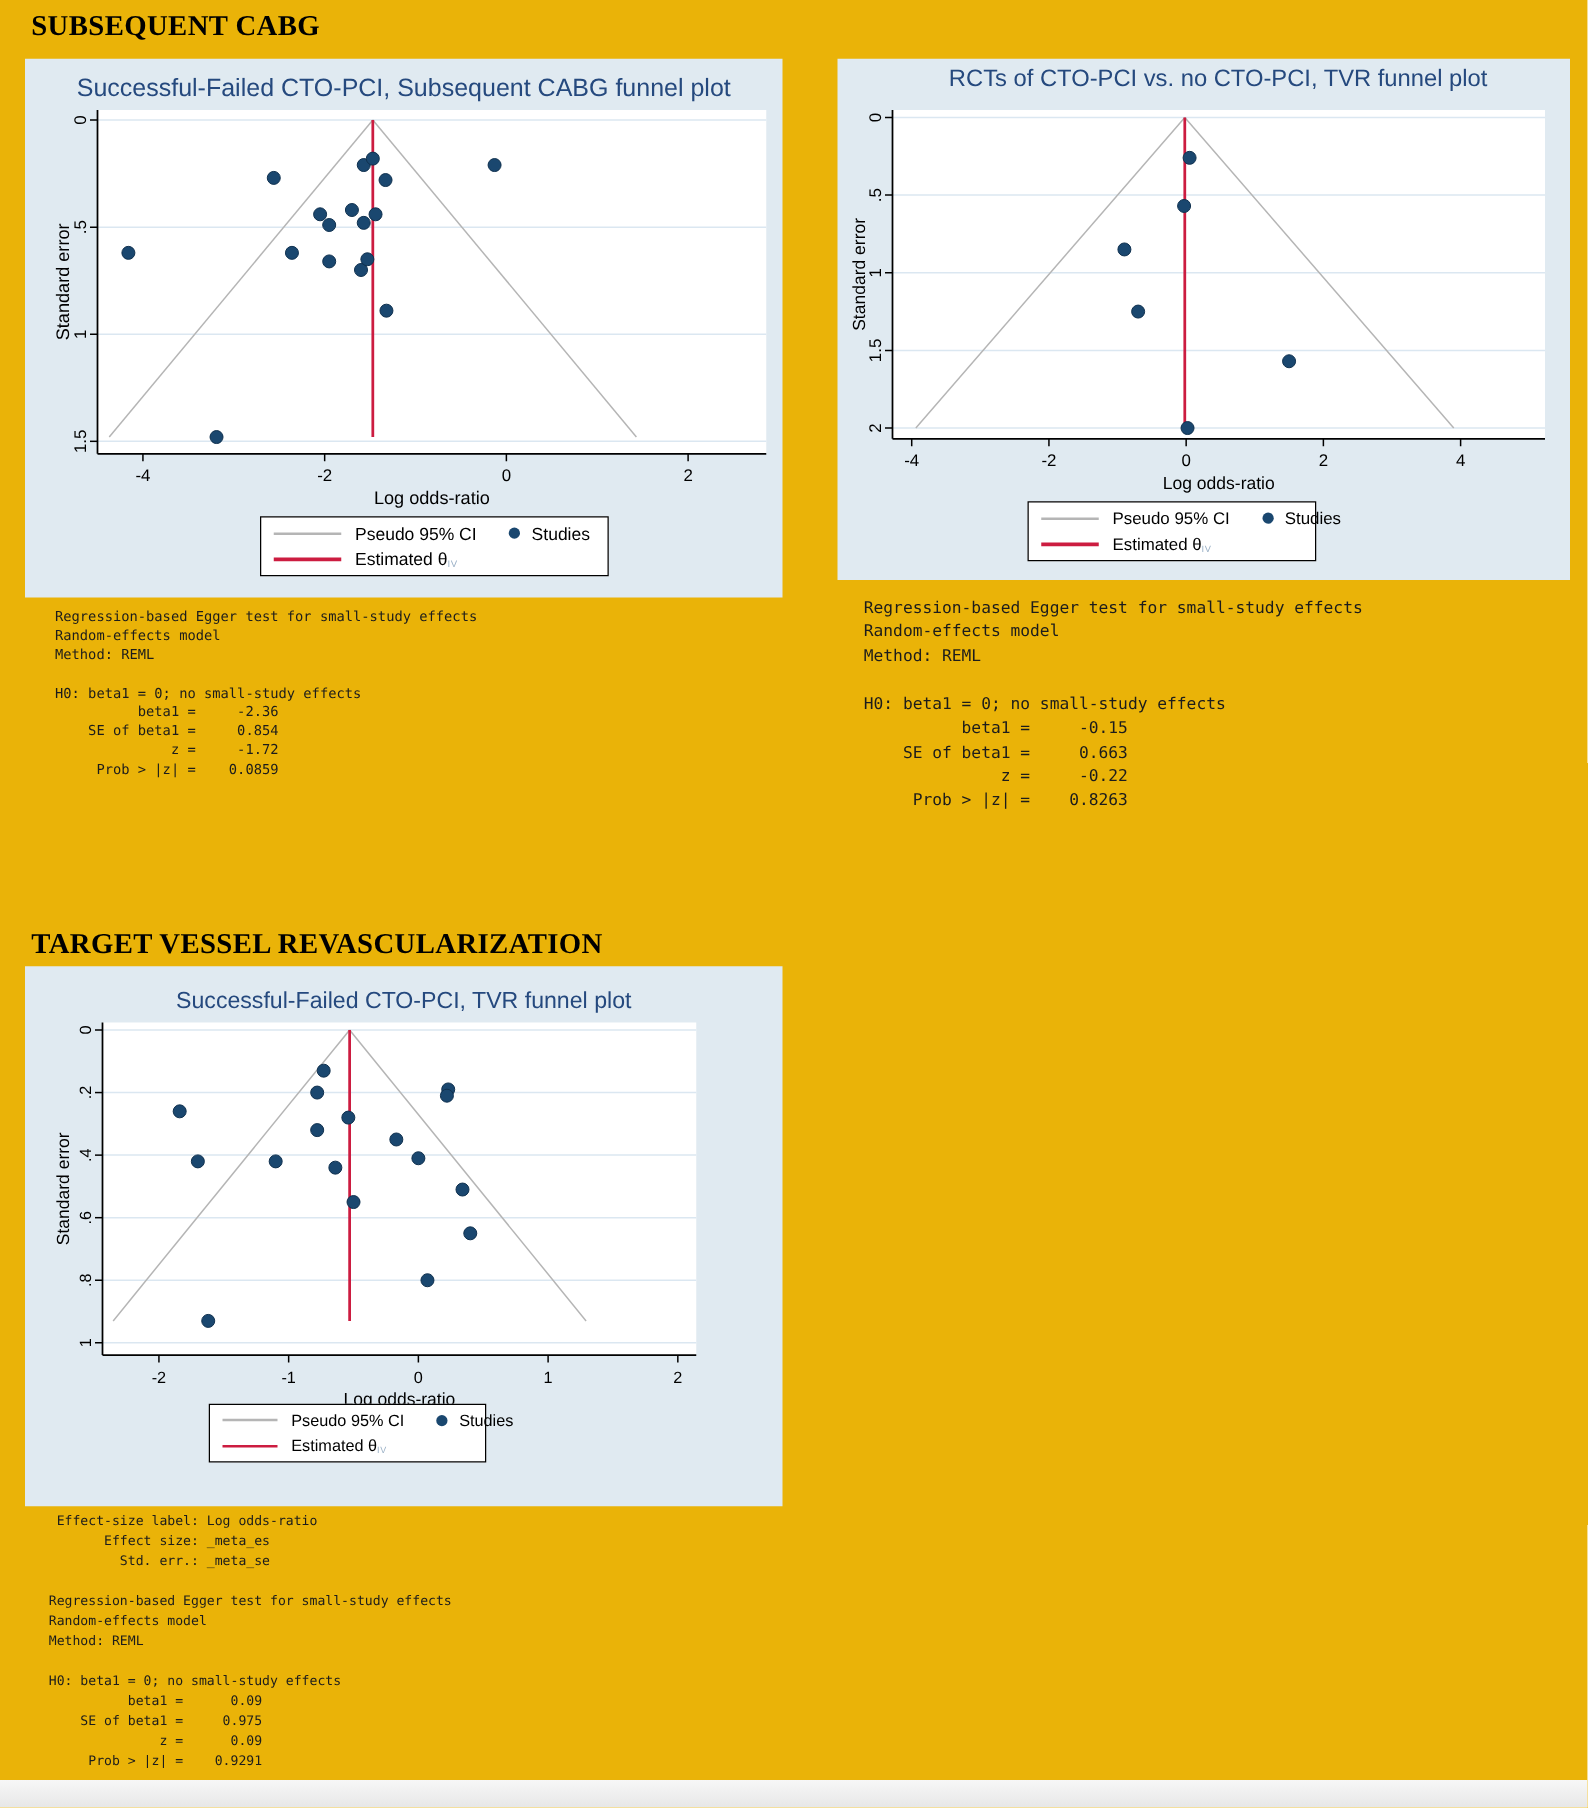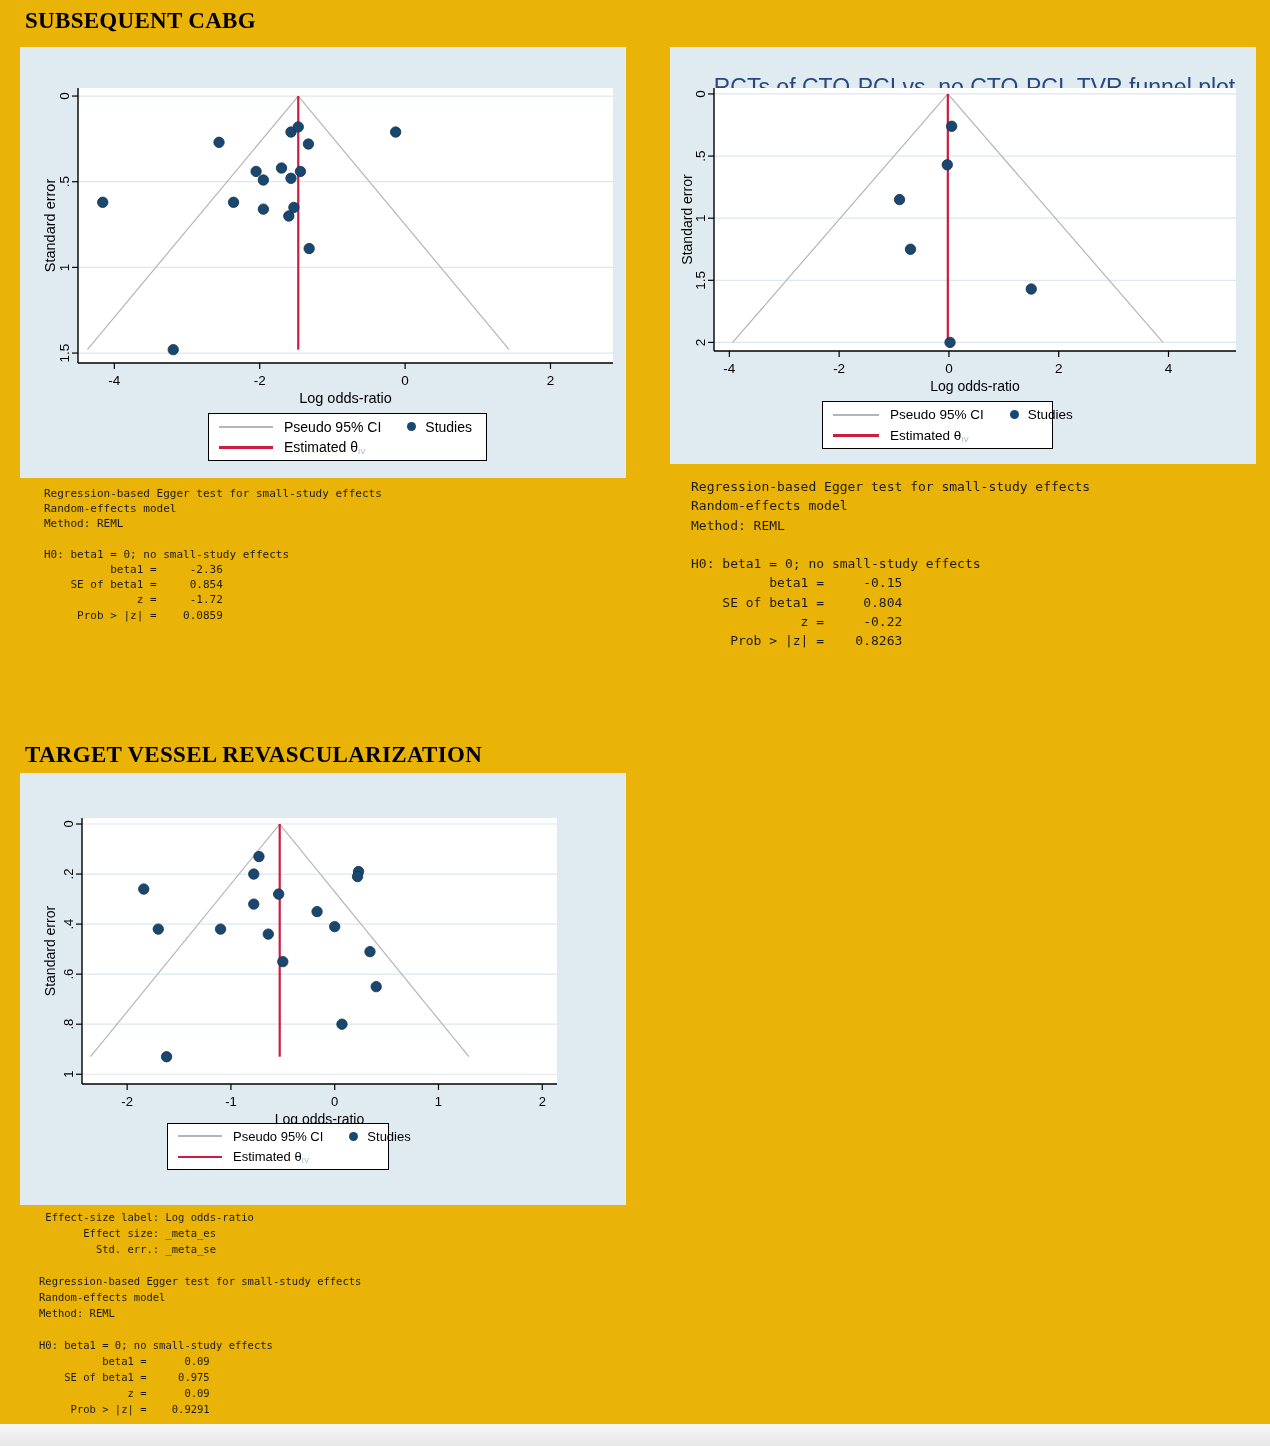--- a/index.html
+++ b/index.html
@@ -27,20 +27,21 @@
         background:linear-gradient(#f7f7f7,#e7e7e7);}
 </style>
 </head>
 <body>
 
 <div class="page">
 
   <h1 class="section-heading" style="left:25px;top:8px;">SUBSEQUENT CABG</h1>
 
   <div class="plotbox" id="plotbox-0" style="left: 20px; top: 47px; width: 606px; height: 431px;">
+      <div class="plot-title" style="top: 13px; font-size: 20px;">Successful-Failed CTO-PCI, Subsequent CABG funnel plot</div>
       <svg width="606" height="431" class="plot-svg">
         <rect x="58" y="41" width="535" height="275" fill="#ffffff"></rect>
         <line x1="58" y1="49.05295950155763" x2="593" y2="49.05295950155763" stroke="#dbe7f1" stroke-width="1.2"></line>
         <line x1="58" y1="134.7227414330218" x2="593" y2="134.7227414330218" stroke="#dbe7f1" stroke-width="1.2"></line>
         <line x1="58" y1="220.39252336448595" x2="593" y2="220.39252336448595" stroke="#dbe7f1" stroke-width="1.2"></line>
         <line x1="58" y1="306.0623052959501" x2="593" y2="306.0623052959501" stroke="#dbe7f1" stroke-width="1.2"></line>
         <line x1="278.25135869565224" y1="49.05295950155763" x2="67.39157608695652" y2="302.6355140186916" stroke="#b5b5b5" stroke-width="1.2"></line>
         <line x1="278.25135869565224" y1="49.05295950155763" x2="489.1111413043478" y2="302.6355140186916" stroke="#b5b5b5" stroke-width="1.2"></line>
         <line x1="278.25135869565224" y1="49.05295950155763" x2="278.25135869565224" y2="302.6355140186916" stroke="#cc1c40" stroke-width="2.2"></line>
         <line x1="58" y1="41" x2="58" y2="316" stroke="#000" stroke-width="1.4"></line>
@@ -100,21 +101,21 @@
       <div>Method: REML</div>
       <div>&nbsp;</div>
       <div>H0: beta1 = 0; no small-study effects</div>
       <div>          beta1 =     -2.36</div>
       <div>    SE of beta1 =     0.854</div>
       <div>              z =     -1.72</div>
       <div>     Prob &gt; |z| =    0.0859</div>
     </div>
 
   <div class="plotbox" id="plotbox-1" style="left: 670px; top: 47px; width: 586px; height: 417px;">
-      <div class="plot-title" style="top: 27px; font-size: 23px; margin-left: 23px;">RCTs of CTO-PCI vs. no CTO-PCI, TVR funnel plot</div>
+      <div class="plot-title" style="top: 6px; font-size: 19px; margin-left: 23px;">RCTs of CTO-PCI vs. no CTO-PCI, TVR funnel plot</div>
       <svg width="586" height="417" class="plot-svg">
         <rect x="44" y="41" width="522" height="263" fill="#ffffff"></rect>
         <line x1="44" y1="46.963155408597075" x2="566" y2="46.963155408597075" stroke="#dbe7f1" stroke-width="1.2"></line>
         <line x1="44" y1="109.07935758148324" x2="566" y2="109.07935758148324" stroke="#dbe7f1" stroke-width="1.2"></line>
         <line x1="44" y1="171.1955597543694" x2="566" y2="171.1955597543694" stroke="#dbe7f1" stroke-width="1.2"></line>
         <line x1="44" y1="233.31176192725556" x2="566" y2="233.31176192725556" stroke="#dbe7f1" stroke-width="1.2"></line>
         <line x1="44" y1="295.4279641001417" x2="566" y2="295.4279641001417" stroke="#dbe7f1" stroke-width="1.2"></line>
         <line x1="277.8296529968454" y1="46.963155408597075" x2="62.66246056782336" y2="295.4279641001417" stroke="#b5b5b5" stroke-width="1.2"></line>
         <line x1="277.8296529968454" y1="46.963155408597075" x2="492.99684542586743" y2="295.4279641001417" stroke="#b5b5b5" stroke-width="1.2"></line>
         <line x1="277.8296529968454" y1="46.963155408597075" x2="277.8296529968454" y2="295.4279641001417" stroke="#cc1c40" stroke-width="2.2"></line>
@@ -162,28 +163,29 @@
         </div>
       </div>
     </div>
   <div class="egger" id="egger-1" style="left:675px;top:477px;font-size:13px;line-height:19.3px;">
       <div>Regression-based Egger test for small-study effects</div>
       <div>Random-effects model</div>
       <div>Method: REML</div>
       <div>&nbsp;</div>
       <div>H0: beta1 = 0; no small-study effects</div>
       <div>          beta1 =     -0.15</div>
-      <div>    SE of beta1 =     0.804</div>
+      <div>    SE of beta1 =     0.663</div>
       <div>              z =     -0.22</div>
       <div>     Prob &gt; |z| =    0.8263</div>
     </div>
 
   <h1 class="section-heading" style="left:25px;top:742px;">TARGET VESSEL REVASCULARIZATION</h1>
 
   <div class="plotbox" id="plotbox-2" style="left: 20px; top: 773px; width: 606px; height: 432px;">
+      <div class="plot-title" style="top: 16px; font-size: 18.5px;">Successful-Failed CTO-PCI, TVR funnel plot</div>
       <svg width="606" height="432" class="plot-svg">
         <rect x="62" y="45" width="475" height="266" fill="#ffffff"></rect>
         <line x1="62" y1="51.005644402634054" x2="537" y2="51.005644402634054" stroke="#dbe7f1" stroke-width="1.2"></line>
         <line x1="62" y1="101.05268109125117" x2="537" y2="101.05268109125117" stroke="#dbe7f1" stroke-width="1.2"></line>
         <line x1="62" y1="151.0997177798683" x2="537" y2="151.0997177798683" stroke="#dbe7f1" stroke-width="1.2"></line>
         <line x1="62" y1="201.14675446848543" x2="537" y2="201.14675446848543" stroke="#dbe7f1" stroke-width="1.2"></line>
         <line x1="62" y1="251.19379115710257" x2="537" y2="251.19379115710257" stroke="#dbe7f1" stroke-width="1.2"></line>
         <line x1="62" y1="301.24082784571965" x2="537" y2="301.24082784571965" stroke="#dbe7f1" stroke-width="1.2"></line>
         <line x1="259.70045881581825" y1="51.005644402634054" x2="70.53069696307624" y2="283.7243650047037" stroke="#b5b5b5" stroke-width="1.2"></line>
         <line x1="259.70045881581825" y1="51.005644402634054" x2="448.87022066856025" y2="283.7243650047037" stroke="#b5b5b5" stroke-width="1.2"></line>

